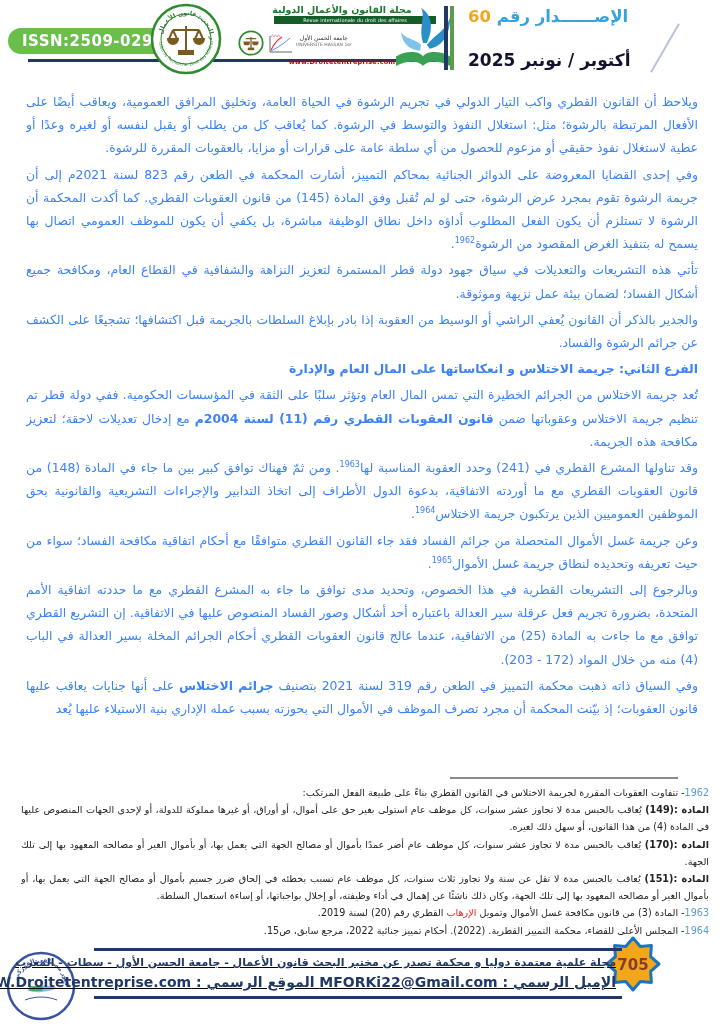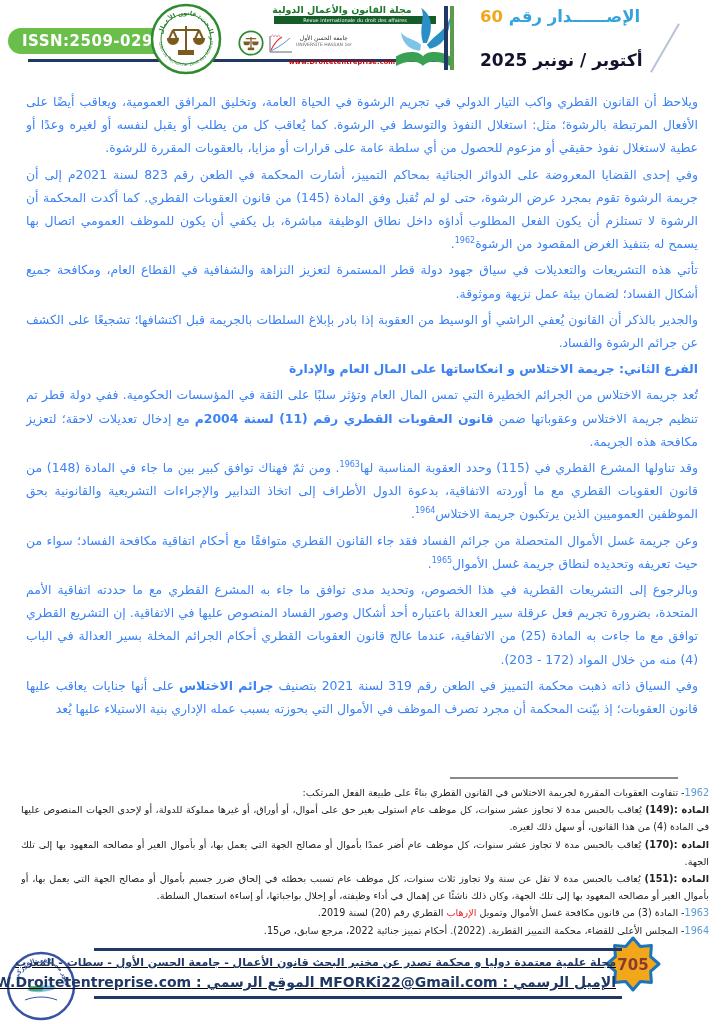--- a/index.html
+++ b/index.html
@@ -34,21 +34,21 @@
   .univ-block .latin{font-size:4.5px;color:#666;direction:ltr;}
   .journal-url{color:#c00000;font-weight:bold;font-size:6.5px;text-align:center;margin-top:2px;letter-spacing:.2px;}
   .bird-book{position:absolute;right:-6px;top:2px;width:58px;height:68px;}
   .issue-block{
     position:absolute;left:444px;top:4px;right:6px;height:72px;
     display:flex;align-items:stretch;
   }
   .vbars{display:flex;gap:2px;margin-top:2px;}
   .vbar-navy{width:4px;height:64px;background:#1f3864;}
   .vbar-green{width:4px;height:64px;background:#5d9b4c;}
-  .issue-text{flex:1;direction:rtl;text-align:left;padding-left:26px;position:relative;}
+  .issue-text{flex:1;direction:rtl;text-align:left;padding-left:14px;position:relative;}
   .issue-line1{color:#35a3dc;font-weight:bold;font-size:16.5px;margin-top:3px;white-space:nowrap;}
   .issue-num{color:#f2a71b;}
   .issue-line2{color:#12122e;font-weight:bold;font-size:17px;margin-top:24px;white-space:nowrap;}
   .diag{
     position:absolute;left:210px;top:16px;width:2px;height:56px;
     background:#b9c3d8;transform:rotate(30deg);
   }
   
   .article-body{
     position:absolute;top:90px;left:26px;right:26px;height:682px;
@@ -166,21 +166,21 @@
     </div>
   </header>
 
   <main class="article-body">
     <p><span>ويلاحظ أن القانون القطري واكب التيار الدولي في تجريم الرشوة في الحياة العامة، وتخليق المرافق العمومية، ويعاقب أيضًا على الأفعال المرتبطة بالرشوة؛ مثل: استغلال النفوذ والتوسط في الرشوة. كما يُعاقب كل من يطلب أو يقبل لنفسه أو لغيره وعدًا أو عطية لاستغلال نفوذ حقيقي أو مزعوم للحصول من أي سلطة عامة على قرارات أو مزايا، بالعقوبات المقررة للرشوة.</span></p>
     <p><span>وفي إحدى القضايا المعروضة على الدوائر الجنائية بمحاكم التمييز، أشارت المحكمة في الطعن رقم 823 لسنة 2021م إلى أن جريمة الرشوة تقوم بمجرد عرض الرشوة، حتى لو لم تُقبل وفق المادة (145) من قانون العقوبات القطري. كما أكدت المحكمة أن الرشوة لا تستلزم أن يكون الفعل المطلوب أداؤه داخل نطاق الوظيفة مباشرة، بل يكفي أن يكون للموظف العمومي اتصال بها يسمح له بتنفيذ الغرض المقصود من الرشوة</span><sup class="seg-sup">1962</sup><span>.</span></p>
     <p><span>تأتي هذه التشريعات والتعديلات في سياق جهود دولة قطر المستمرة لتعزيز النزاهة والشفافية في القطاع العام، ومكافحة جميع أشكال الفساد؛ لضمان بيئة عمل نزيهة وموثوقة.</span></p>
     <p><span>والجدير بالذكر أن القانون يُعفي الراشي أو الوسيط من العقوبة إذا بادر بإبلاغ السلطات بالجريمة قبل اكتشافها؛ تشجيعًا على الكشف عن جرائم الرشوة والفساد.</span></p>
     <p class="heading"><span class="seg-bold">الفرع الثاني: جريمة الاختلاس و انعكاساتها على المال العام والإدارة</span></p>
     <p><span>تُعد جريمة الاختلاس من الجرائم الخطيرة التي تمس المال العام وتؤثر سلبًا على الثقة في المؤسسات الحكومية. ففي دولة قطر تم تنظيم جريمة الاختلاس وعقوباتها ضمن </span><span class="seg-bold">قانون العقوبات القطري رقم (11) لسنة 2004م</span><span> مع إدخال تعديلات لاحقة؛ لتعزيز مكافحة هذه الجريمة.</span></p>
-    <p><span>وقد تناولها المشرع القطري في (115) وحدد العقوبة المناسبة لها</span><sup class="seg-sup">1963</sup><span>. ومن ثمّ فهناك توافق كبير بين ما جاء في المادة (148) من قانون العقوبات القطري مع ما أوردته الاتفاقية، بدعوة الدول الأطراف إلى اتخاذ التدابير والإجراءات التشريعية والقانونية بحق الموظفين العموميين الذين يرتكبون جريمة الاختلاس</span><sup class="seg-sup">1964</sup><span>.</span></p>
+    <p><span>وقد تناولها المشرع القطري في (241) وحدد العقوبة المناسبة لها</span><sup class="seg-sup">1963</sup><span>. ومن ثمّ فهناك توافق كبير بين ما جاء في المادة (148) من قانون العقوبات القطري مع ما أوردته الاتفاقية، بدعوة الدول الأطراف إلى اتخاذ التدابير والإجراءات التشريعية والقانونية بحق الموظفين العموميين الذين يرتكبون جريمة الاختلاس</span><sup class="seg-sup">1964</sup><span>.</span></p>
     <p><span>وعن جريمة غسل الأموال المتحصلة من جرائم الفساد فقد جاء القانون القطري متوافقًا مع أحكام اتفاقية مكافحة الفساد؛ سواء من حيث تعريفه وتحديده لنطاق جريمة غسل الأموال</span><sup class="seg-sup">1965</sup><span>.</span></p>
     <p><span>وبالرجوع إلى التشريعات القطرية في هذا الخصوص، وتحديد مدى توافق ما جاء به المشرع القطري مع ما حددته اتفاقية الأمم المتحدة، بضرورة تجريم فعل عرقلة سير العدالة باعتباره أحد أشكال وصور الفساد المنصوص عليها في الاتفاقية. إن التشريع القطري توافق مع ما جاءت به المادة (25) من الاتفاقية، عندما عالج قانون العقوبات القطري أحكام الجرائم المخلة بسير العدالة في الباب (4) منه من خلال المواد (172 - 203).</span></p>
     <p><span>وفي السياق ذاته ذهبت محكمة التمييز في الطعن رقم 319 لسنة 2021 بتصنيف </span><span class="seg-bold">جرائم الاختلاس</span><span> على أنها جنايات يعاقب عليها قانون العقوبات؛ إذ بيّنت المحكمة أن مجرد تصرف الموظف في الأموال التي بحوزته بسبب عمله الإداري بنية الاستيلاء عليها يُعد</span></p>
   </main>
 
   <div class="fn-sep"></div>
   <section class="footnotes">
     <div class="fn-line"><span class="seg-num">1962</span><span>- تتفاوت العقوبات المقررة لجريمة الاختلاس في القانون القطري بناءً على طبيعة الفعل المرتكب:</span></div>
     <div class="fn-line"><span class="seg-bold">المادة :(149)</span><span> يُعاقب بالحبس مدة لا تجاوز عشر سنوات، كل موظف عام استولى بغير حق على أموال، أو أوراق، أو غيرها مملوكة للدولة، أو لإحدى الجهات المنصوص عليها في المادة (4) من هذا القانون، أو سهل ذلك لغيره.</span></div>
     <div class="fn-line"><span class="seg-bold">المادة :(170)</span><span> يُعاقب بالحبس مدة لا تجاوز عشر سنوات، كل موظف عام أضر عمدًا بأموال أو مصالح الجهة التي يعمل بها، أو بأموال الغير أو مصالحه المعهود بها إلى تلك الجهة.</span></div>

